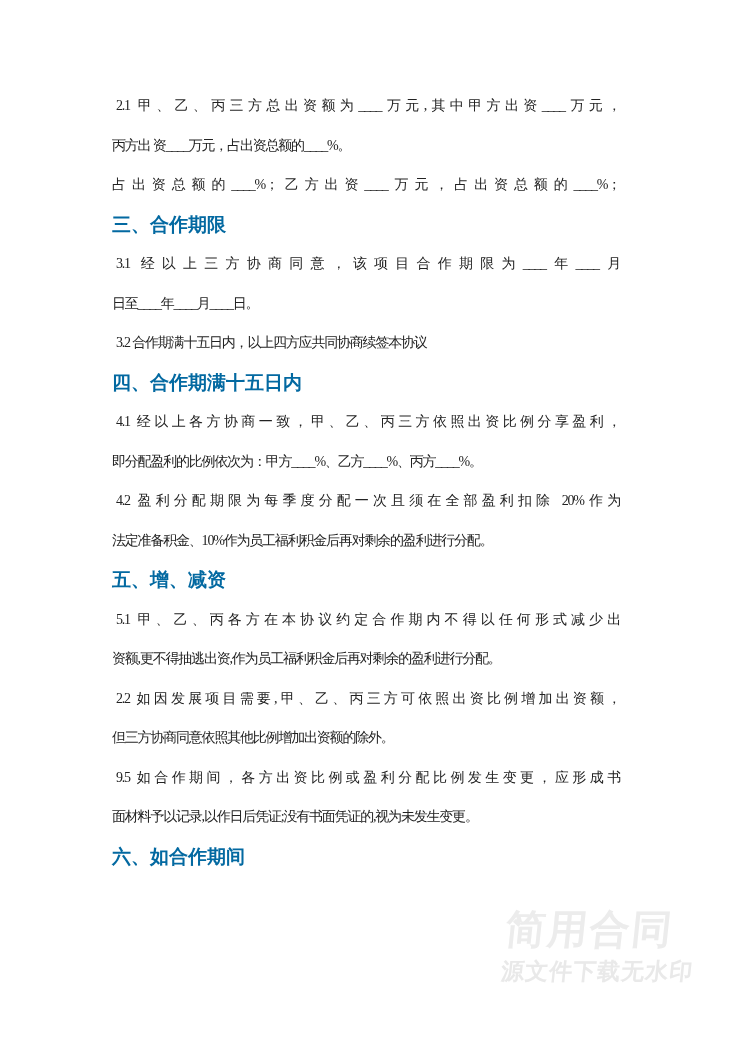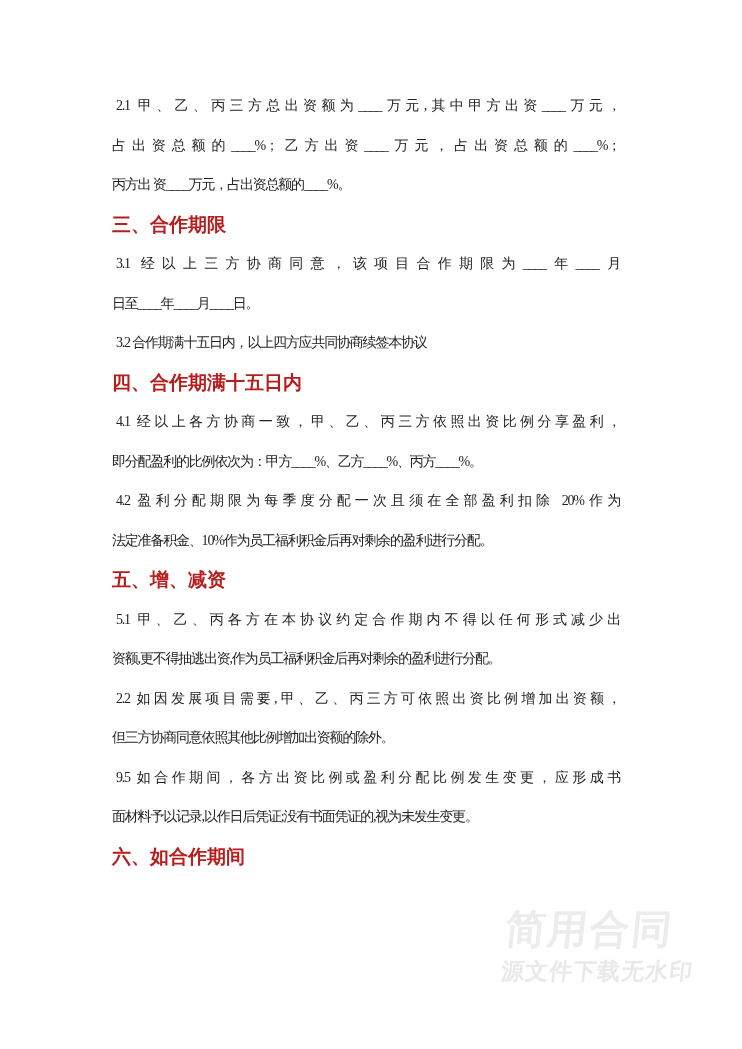--- a/index.html
+++ b/index.html
@@ -36,21 +36,21 @@
   }
   .indent {
     text-indent: 4px;
   }
   .heading {
     margin: 0;
     font-size: 19px;
     line-height: 39.5px;
     font-weight: bold;
     letter-spacing: 0;
-    color: #b91c1c;
+    color: #0369a1;
   }
   .para {
     margin: 0;
   }
   .watermark {
     position: absolute;
     left: 504px;
     top: 906px;
     transform: skewX(-6deg);
     font-family: "Liberation Sans", "DejaVu Sans", sans-serif;
@@ -71,22 +71,22 @@
     color: #e9e9e9;
   }
 </style>
 </head>
 <body>
 
 <div class="doc-body">
 
   <div class="para">
     <div class="line j indent">2.1 甲、乙、丙三方总出资额为____万元,其中甲方出资____万元，</div>
+    <div class="line">丙方出 资____万元，占出资总额的____%。</div>
     <div class="line j">占出资总额的____%；乙方出资____万元，占出资总额的____%；</div>
-    <div class="line">丙方出 资____万元，占出资总额的____%。</div>
   </div>
 
   <div class="heading">三、合作期限</div>
 
   <div class="para">
     <div class="line j indent">3.1 经以上三方协商同意，该项目合作期限为____年____月</div>
     <div class="line">日至____年____月____日。</div>
   </div>
 
   <div class="para">

